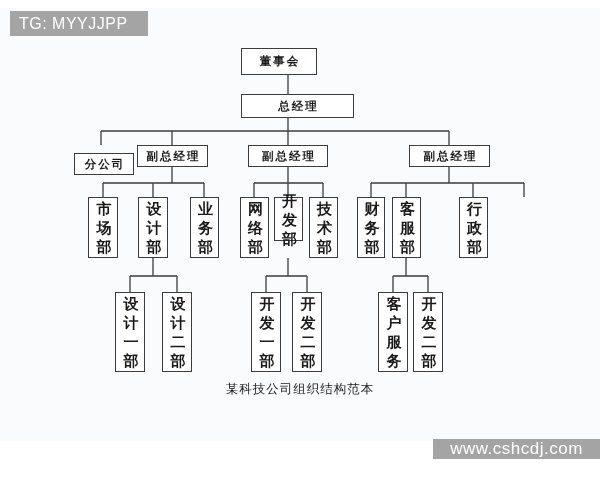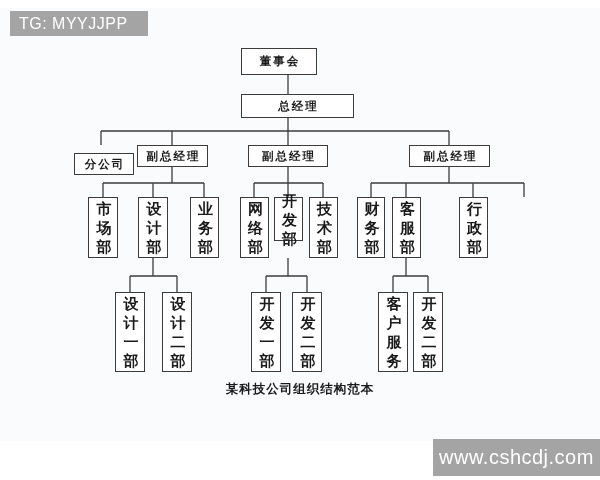--- a/index.html
+++ b/index.html
@@ -22,33 +22,33 @@
   .hbox .txt{
     font-size:11.5px;font-weight:bold;letter-spacing:2px;text-indent:2px;
     white-space:nowrap;
   }
   .vbox .txt{
     width:13px;font-size:15px;font-weight:bold;line-height:19px;
     word-break:break-all;
   }
   .caption{
     position:absolute;left:0;top:381px;width:600px;text-align:center;
-    font-size:12.5px;font-weight:bold;letter-spacing:1px;color:#1a1a1a;
+    font-size:12.5px;font-weight:normal;letter-spacing:1px;color:#1a1a1a;
   }
   .badge{
     position:absolute;background:#a4a4a4;color:#ffffff;
     display:flex;align-items:center;
   }
   .badge-tl{
     left:10px;top:11px;width:138px;height:25px;
     font-size:16px;padding-left:9px;box-sizing:border-box;letter-spacing:0.5px;
   }
   .badge-br{
-    left:433px;top:439px;width:167px;height:37px;
-    font-size:20px;justify-content:center;letter-spacing:0.5px;
+    left:433px;top:439px;width:167px;height:20px;
+    font-size:17px;justify-content:center;letter-spacing:0.5px;
   }
 </style>
 </head>
 <body>
 
 <div class="stage">
   <div class="paper-bg"></div>
 
   <svg class="connectors" viewBox="0 0 600 480" fill="none" stroke="#3c3c3c" stroke-width="1.3">
     <path d="M288 75 V94"></path>

